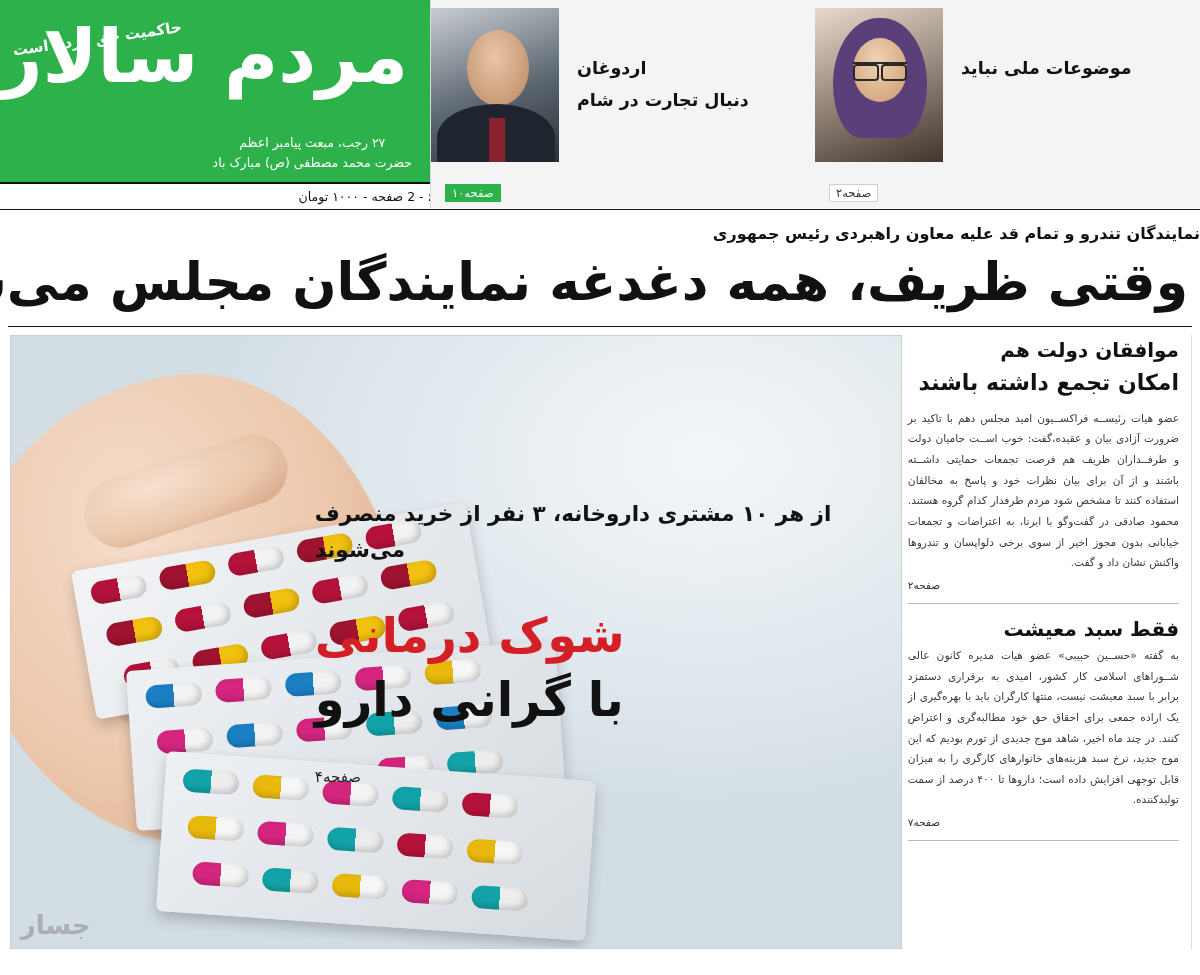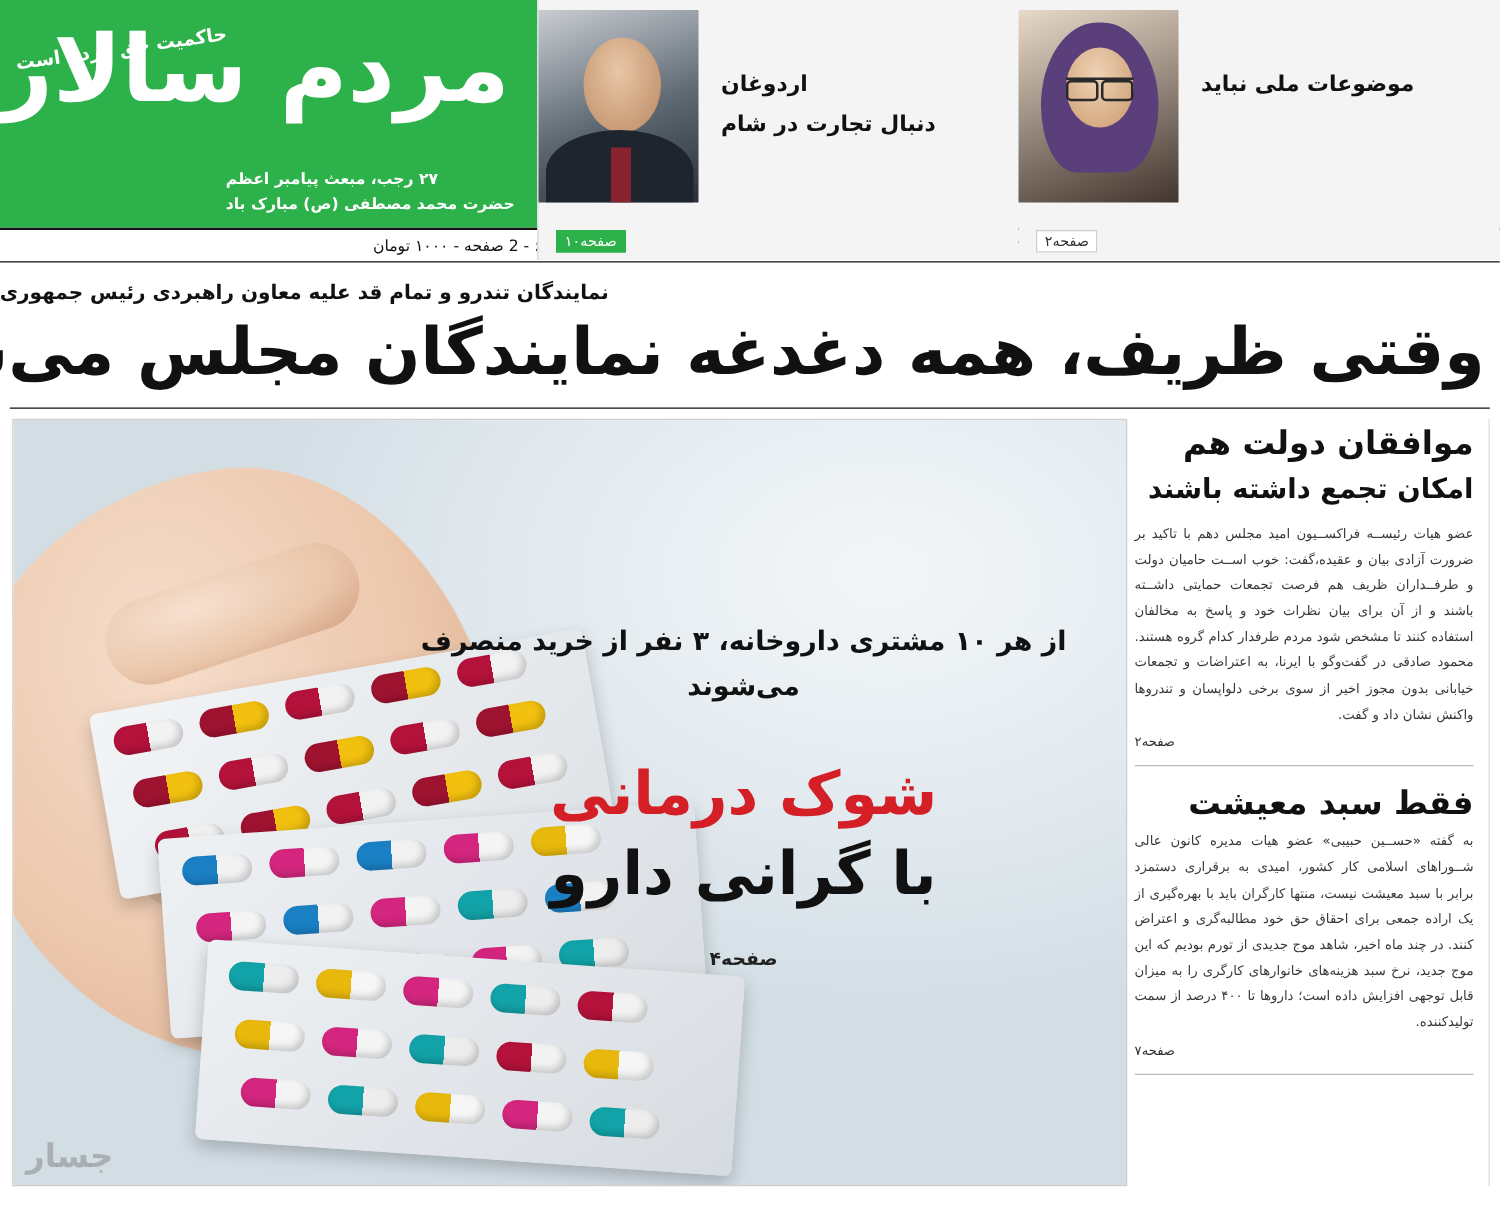--- a/index.html
+++ b/index.html
@@ -37,24 +37,24 @@
     position: absolute;
     top: 18px; right: 250px;
     font-size: 15px;
     font-weight: bold;
     transform: rotate(-8deg);
     transform-origin: right top;
   }
   .logo-sub {
     position: absolute;
     bottom: 10px; right: 18px;
-    text-align: left;
+    text-align: center;
     font-size: 12.5px;
     line-height: 1.55;
-    font-weight: bold;
+    font-weight: normal;
   }
 
   .top-story {
     position: relative;
     height: 208px;
     border-left: 1px solid #d8d8d8;
     background: #f7f7f7;
     display: flex;
     flex-direction: row-reverse;
     align-items: flex-start;
@@ -126,21 +126,21 @@
   
   .datebar {
     height: 28px; width: 1200px;
     border-top: 2px solid #111; border-bottom: 1px solid #111;
     display: flex; align-items: center; justify-content: center;
     font-size: 12.5px; color: #111; letter-spacing: 0;
   }
 
   
   .kicker {
-    text-align: left;
+    text-align: right;
     font-size: 16px; font-weight: bold; color:#111;
     padding: 14px 0 6px;
   }
   .lead-headline {
     text-align: center;
     font-size: 52px; font-weight: bold; color:#111;
     line-height: 1.28;
     padding: 0 12px 10px;
     white-space: nowrap;
   }
@@ -209,50 +209,50 @@
   }
   .cap.rw { background: linear-gradient(90deg,#b4123a 0%,#b4123a 50%,#f2f2f2 50%,#f2f2f2 100%); }
   .cap.ry { background: linear-gradient(90deg,#9e1330 0%,#9e1330 50%,#f2c10f 50%,#f2c10f 100%); }
   .cap.bw { background: linear-gradient(90deg,#1b7fc4 0%,#1b7fc4 50%,#f2f2f2 50%,#f2f2f2 100%); }
   .cap.pw { background: linear-gradient(90deg,#d4267f 0%,#d4267f 50%,#f4f4f4 50%,#f4f4f4 100%); }
   .cap.yw { background: linear-gradient(90deg,#e8b90c 0%,#e8b90c 50%,#f6f6f6 50%,#f6f6f6 100%); }
   .cap.tw { background: linear-gradient(90deg,#12a3a8 0%,#12a3a8 50%,#ededed 50%,#ededed 100%); }
 
   .photo-text {
     position:absolute; right: 26px; top: 160px;
-    text-align: center; direction: rtl; width: 560px;
+    text-align: left; direction: rtl; width: 560px;
   }
   .photo-kicker {
     font-size: 21.5px; font-weight: bold; color:#111; line-height:1.7;
     margin-bottom: 34px;
   }
   .photo-title1 {
     font-size: 48px; font-weight: bold; color:#d41f26; line-height: 1.35;
   }
   .photo-title2 {
     font-size: 48px; font-weight: bold; color:#111; line-height: 1.35;
   }
   .photo-page {
-    margin-top: 26px; font-size: 15px; color:#222; font-weight:bold;
+    margin-top: 36px; font-size: 15px; color:#222; font-weight:normal;
   }
   .watermark {
     position:absolute; left: 10px; bottom: 8px;
     font-size: 26px; color: rgba(120,120,120,.45); font-weight: bold;
   }
 
   
   .side-col {
     width: 292px;
     padding: 0 12px 0 6px;
     direction: rtl; text-align: right;
     border-right: 1px solid #ddd;
   }
   .side-item { padding-bottom: 6px; }
   .side-h1 {
-    font-size: 26px; font-weight: bold; color:#111; line-height: 1.55;
+    font-size: 20px; font-weight: bold; color:#111; line-height: 1.55;
   }
   .side-h2 {
     font-size: 22px; font-weight: bold; color:#111; line-height: 1.55;
     margin-bottom: 8px;
   }
   .side-body {
     font-size: 10.6px; color: #3a3a3a; line-height: 1.95;
     text-align: justify;
   }
   .side-page {

